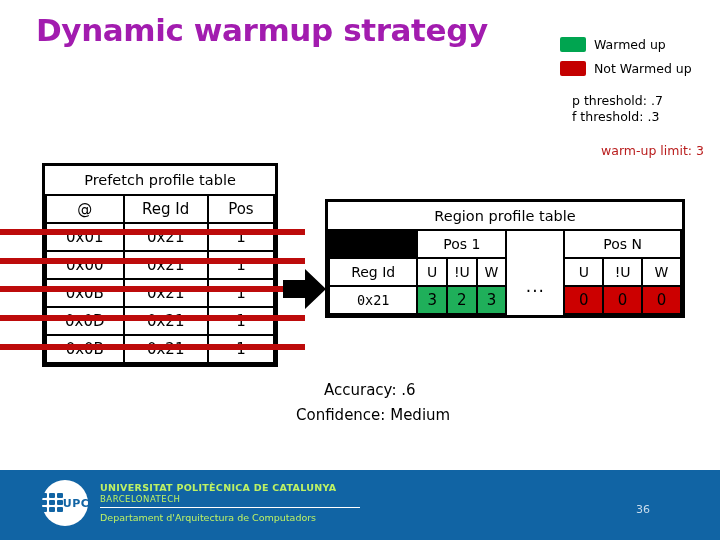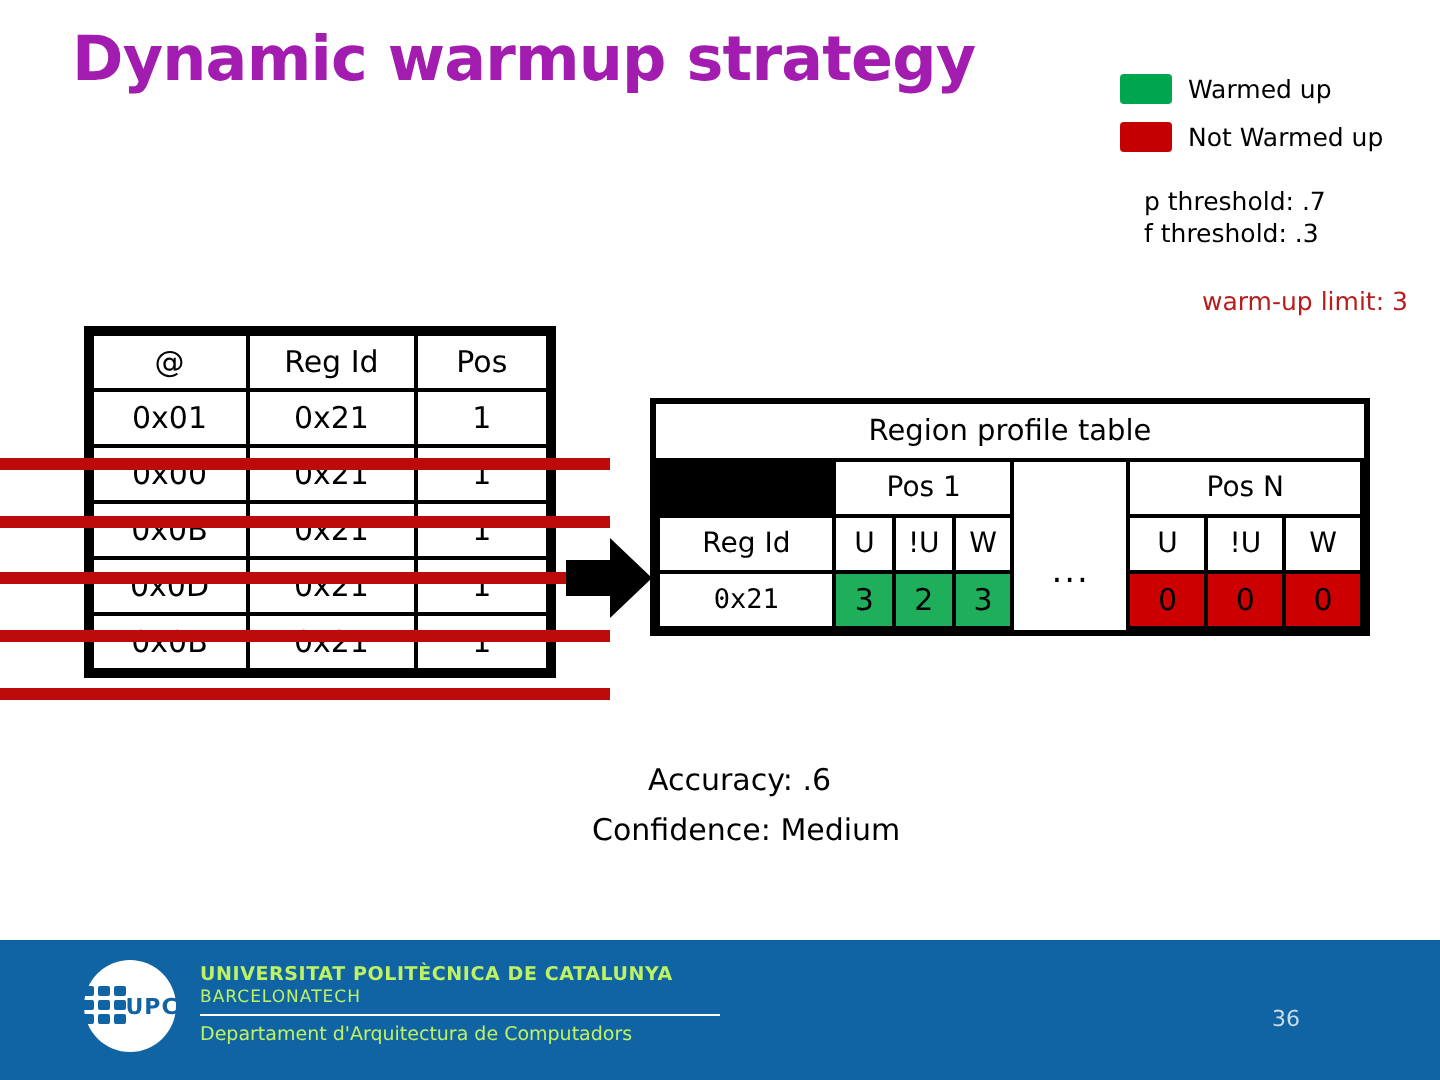--- a/index.html
+++ b/index.html
@@ -301,20 +301,23 @@
 
 <div id="thresholds">
   <div>p threshold: .7</div>
   <div>f threshold: .3</div>
 </div>
 <div id="warmup-limit">warm-up limit: 3</div>
 
 <div id="prefetch-table">
   <table>
     <tbody>
+      <tr>
+        <td class="title-cell" colspan="3">Prefetch profile table</td>
+      </tr>
       <tr>
         <td class="col-addr">@</td>
         <td class="col-reg">Reg Id</td>
         <td class="col-pos">Pos</td>
       </tr>
       <tr>
         <td>0x01</td>
         <td>0x21</td>
         <td>1</td>
       </tr>

